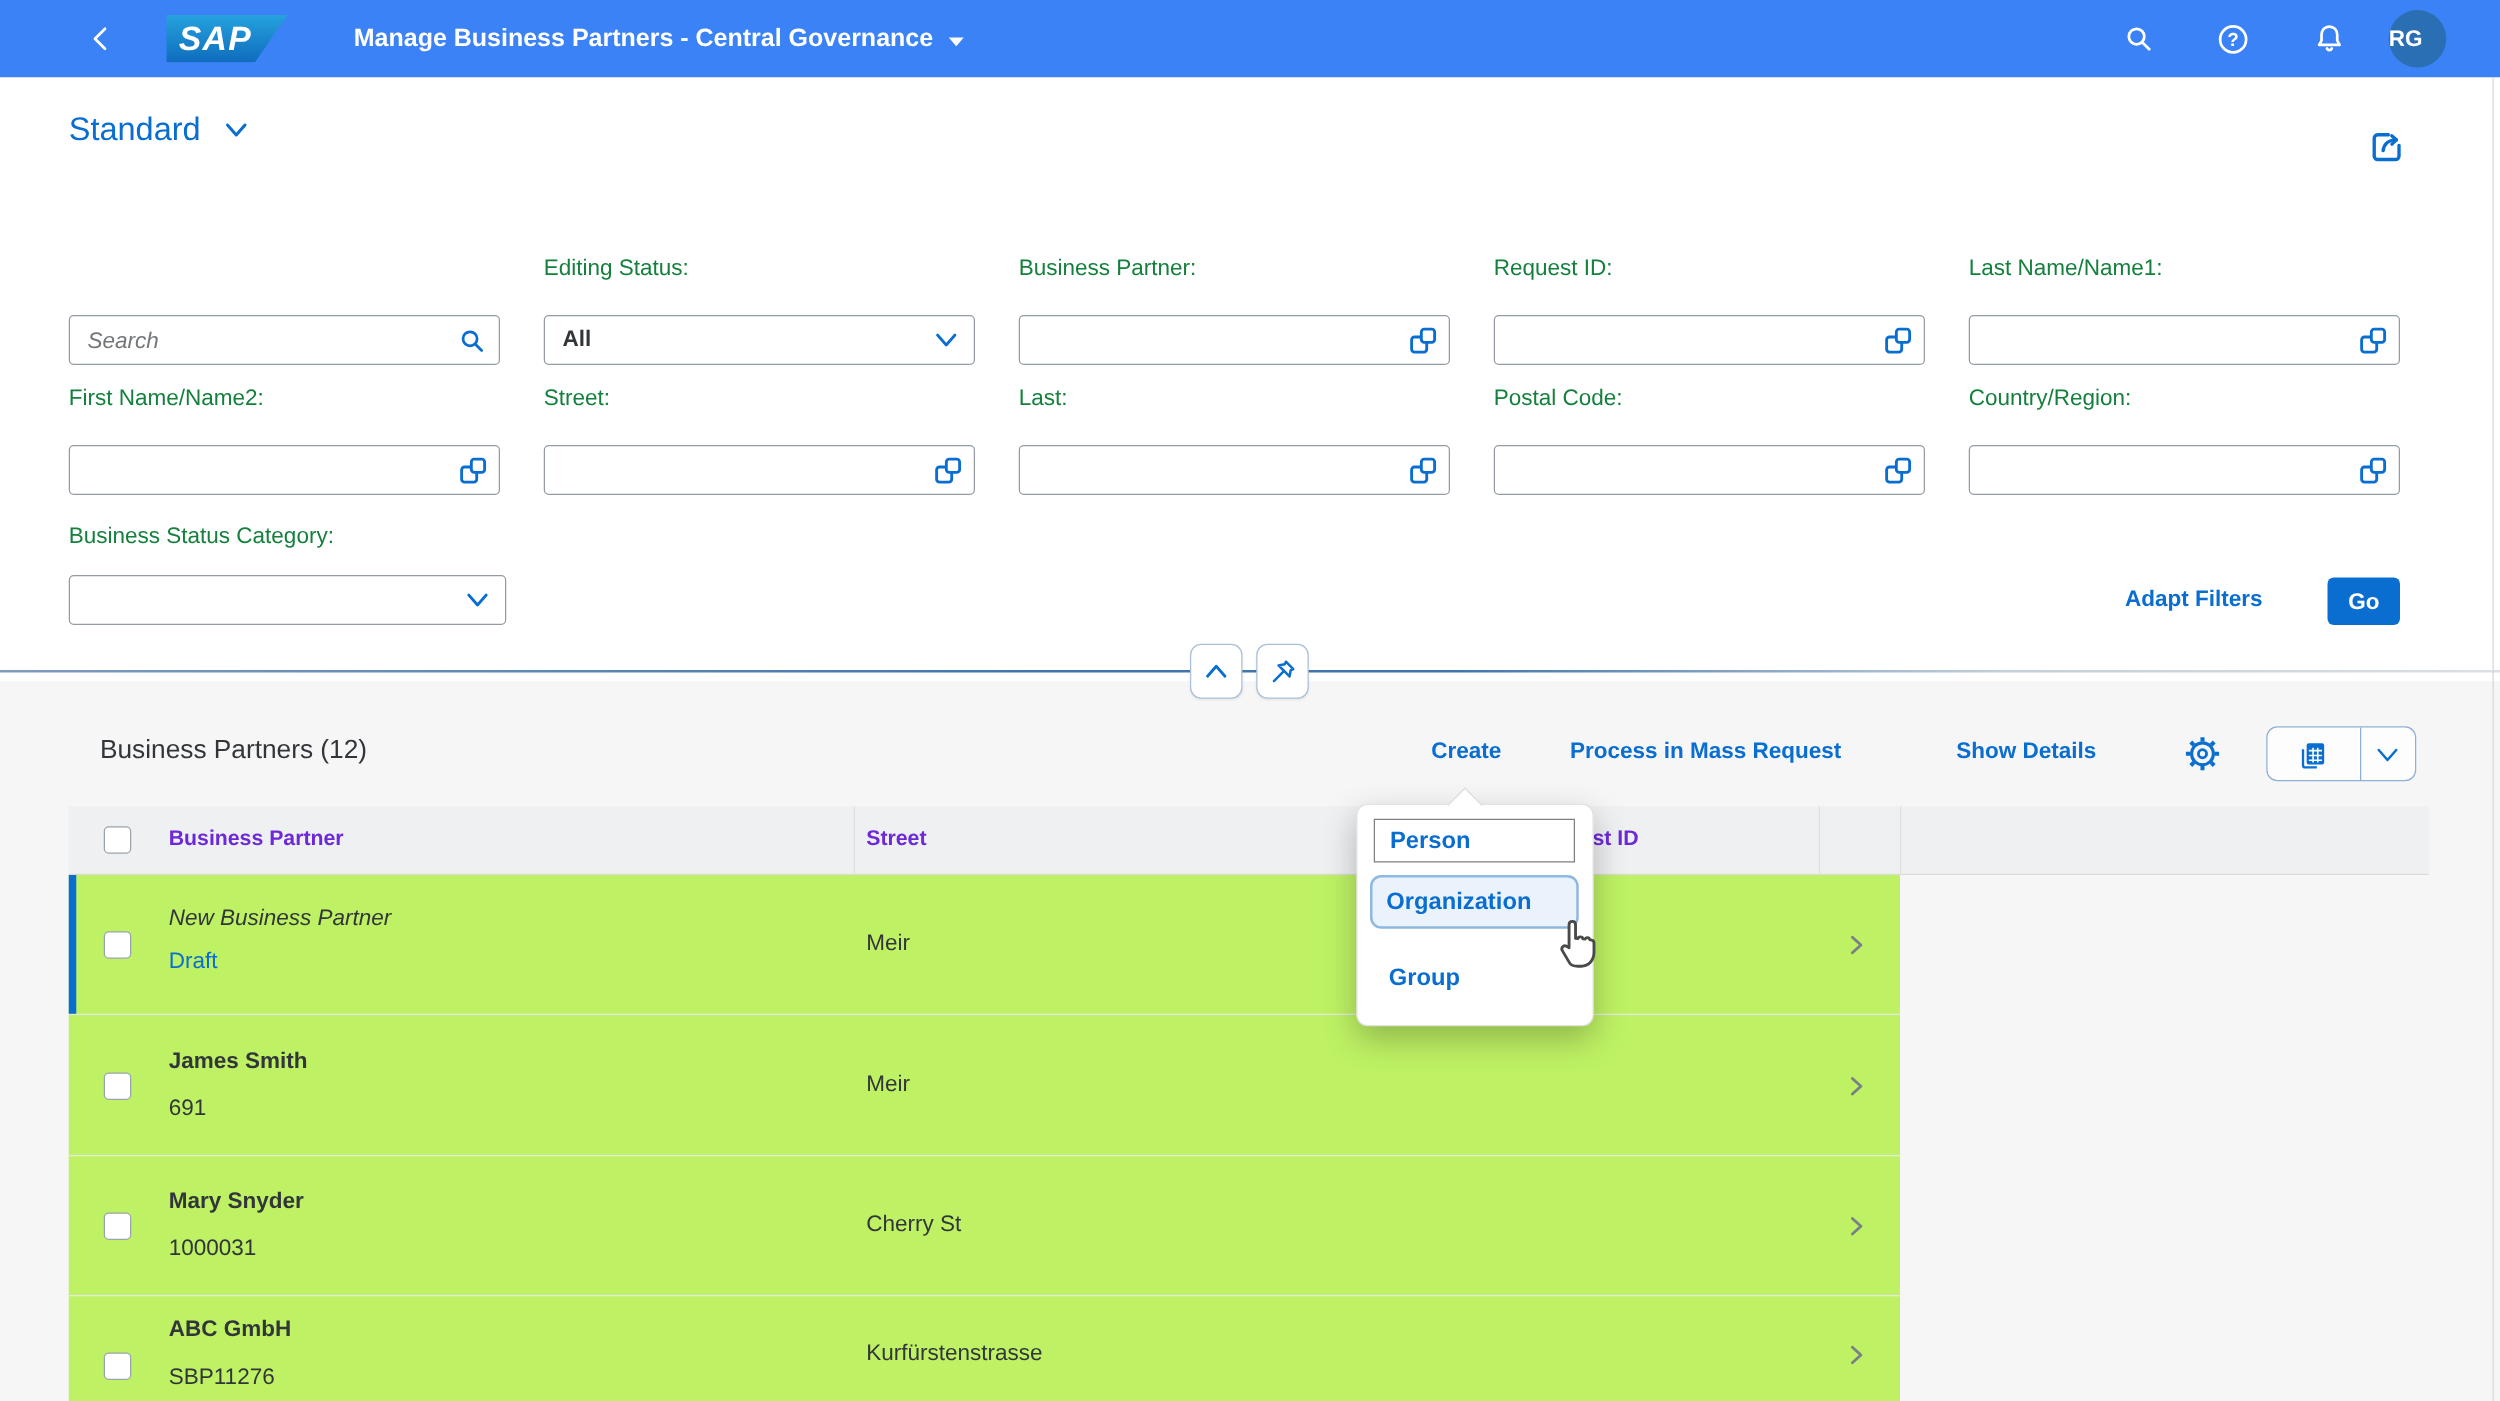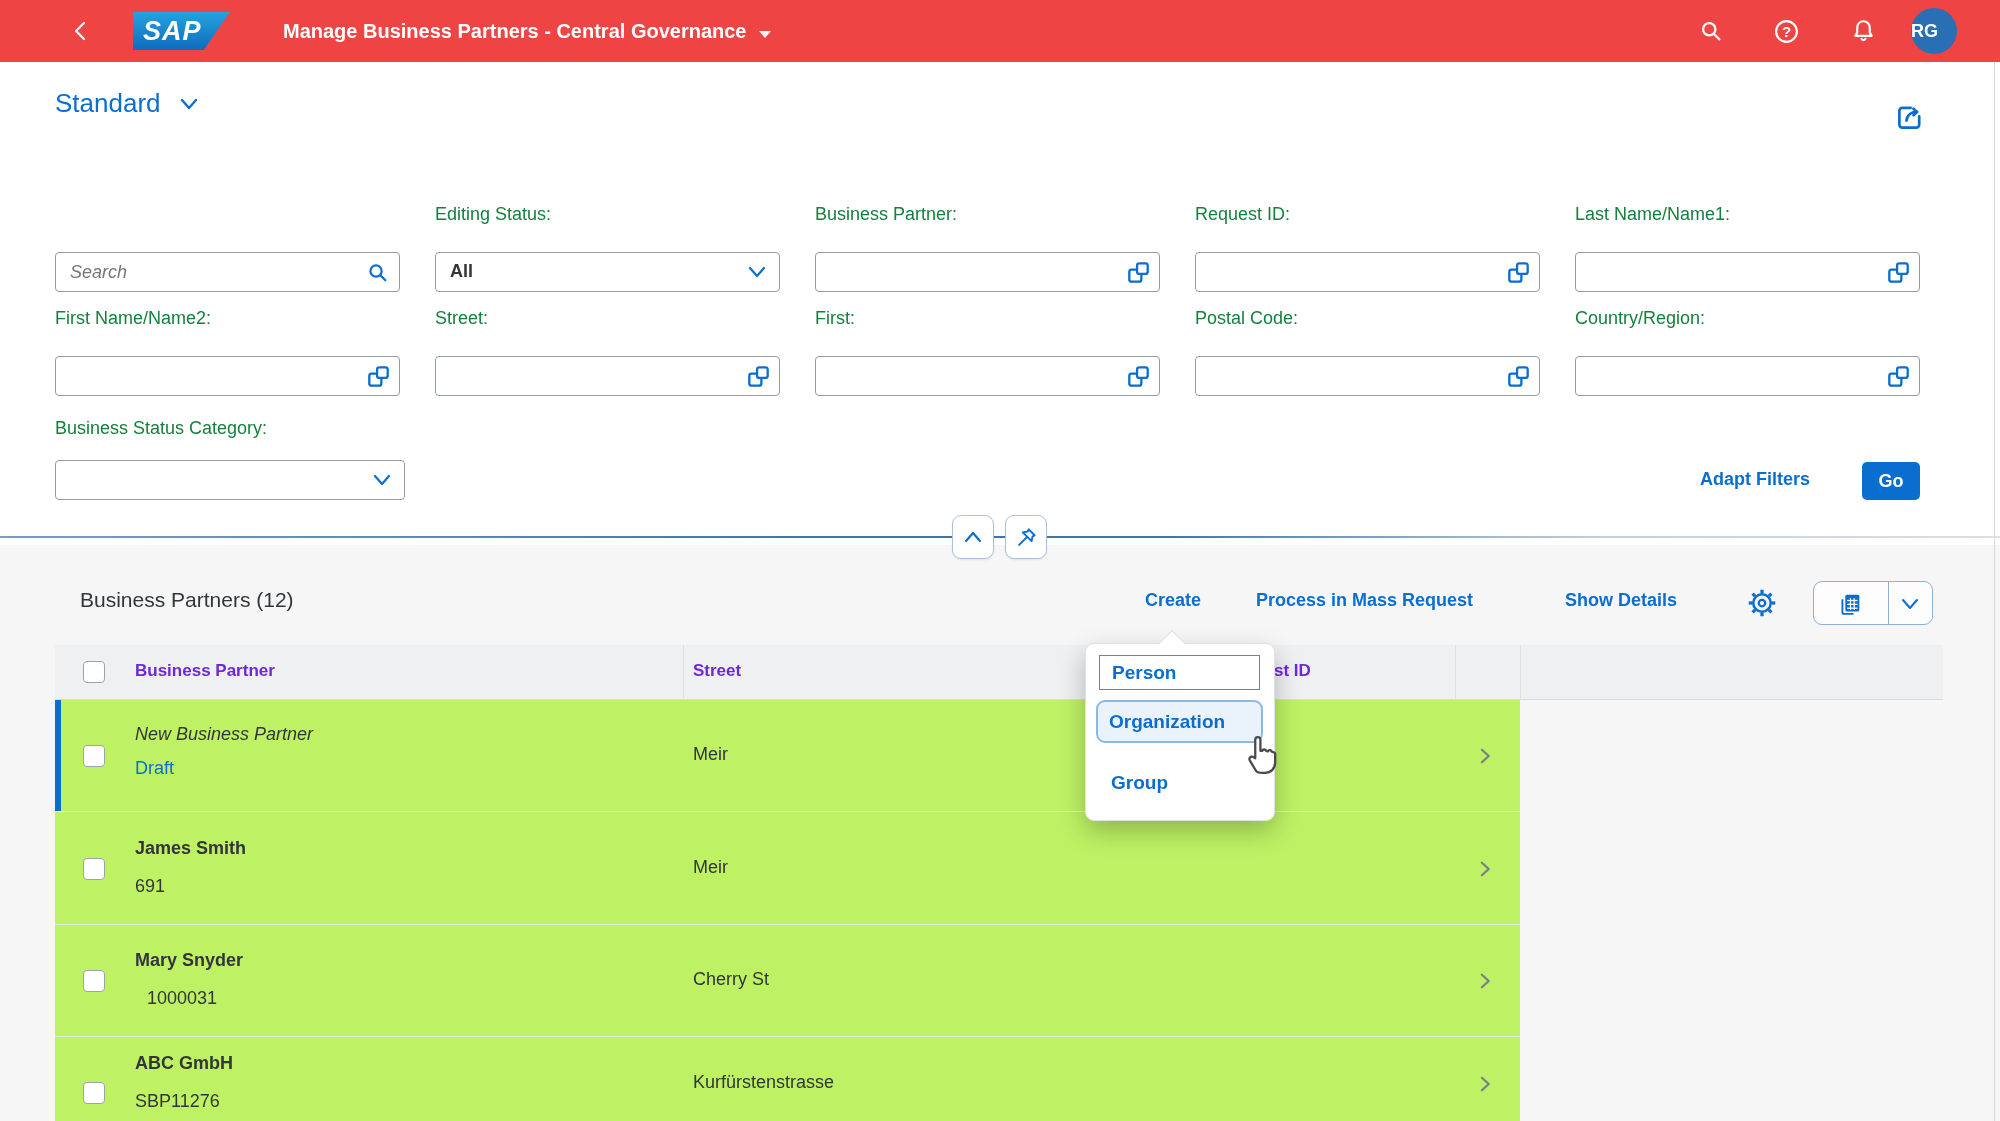--- a/index.html
+++ b/index.html
@@ -1,21 +1,21 @@
 <!DOCTYPE html>
 <html><head>
 <meta charset="utf-8">
 <style>
   html,body{margin:0;padding:0;}
   .page{position:relative;width:2000px;height:1121px;background:#ffffff;overflow:hidden;
         font-family:"Liberation Sans", sans-serif;color:#32363a;}
   .abs{position:absolute;}
 
   
-  .shell{left:0;top:0;width:2000px;height:62px;background:#ef4444;}
+  .shell{left:0;top:0;width:2000px;height:62px;background:#3b82f6;}
   .shell-title{left:283px;top:0;height:62px;line-height:62px;color:#ffffff;font-size:20px;font-weight:600;}
   .shell-caret{display:inline-block;width:0;height:0;border-left:6px solid transparent;
                border-right:6px solid transparent;border-top:7px solid #ffffff;margin-left:12px;}
   .sap-logo{left:133px;top:12px;width:97px;height:38px;
             background:linear-gradient(180deg,#25a2dd 0%,#0f6cbd 100%);
             clip-path:polygon(0 0,100% 0,73% 100%,0 100%);
             color:#fff;font-weight:bold;font-style:italic;font-size:27px;line-height:38px;
             padding-left:10px;box-sizing:border-box;letter-spacing:1px;}
   .avatar{left:1911px;top:8px;width:46px;height:46px;border-radius:50%;background:#2a6eb3;
           color:#fff;font-size:18px;font-weight:bold;text-align:left;line-height:46px;}
@@ -162,21 +162,21 @@
   </div>
   <div class="abs finput" style="left:1575px;top:252px;">
     <span class="vh"><svg width="23" height="23" viewBox="0 0 16 16">
           <rect x="1.6" y="6" width="8.4" height="8.4" rx="1.6" fill="#fff" stroke="#0a6ed1" stroke-width="1.6"></rect>
           <rect x="7" y="1.6" width="7.4" height="7.4" rx="1.6" fill="#fff" stroke="#0a6ed1" stroke-width="1.6"></rect>
         </svg></span>
   </div>
 
   <div class="abs flabel" style="left:55px;top:308px;">First Name/Name2:</div>
   <div class="abs flabel" style="left:435px;top:308px;">Street:</div>
-  <div class="abs flabel" style="left:815px;top:308px;">First:</div>
+  <div class="abs flabel" style="left:815px;top:308px;">Last:</div>
   <div class="abs flabel" style="left:1195px;top:308px;">Postal Code:</div>
   <div class="abs flabel" style="left:1575px;top:308px;">Country/Region:</div>
 
   <div class="abs finput" style="left:55px;top:356px;">
     <span class="vh"><svg width="23" height="23" viewBox="0 0 16 16">
           <rect x="1.6" y="6" width="8.4" height="8.4" rx="1.6" fill="#fff" stroke="#0a6ed1" stroke-width="1.6"></rect>
           <rect x="7" y="1.6" width="7.4" height="7.4" rx="1.6" fill="#fff" stroke="#0a6ed1" stroke-width="1.6"></rect>
         </svg></span>
   </div>
   <div class="abs finput" style="left:435px;top:356px;">
@@ -305,21 +305,21 @@
     <div class="row-chev" style="top:47px;">
       <svg width="20" height="20" viewBox="0 0 16 16">
           <polyline points="5.5,3 11,8 5.5,13" fill="none" stroke="#7a8087" stroke-width="1.8" stroke-linecap="round" stroke-linejoin="round"></polyline>
         </svg>
     </div>
   </div>
 
   <div class="abs trow" style="top:925px;height:112px;">
     <div class="abs checkbox" style="left:28px;top:45px;"></div>
     <div class="row-name" style="top:25px;">Mary Snyder</div>
-    <div class="row-id" style="top:63px;margin-left:12px;">1000031</div>
+    <div class="row-id" style="top:63px;">1000031</div>
     <div class="row-street" style="top:44px;">Cherry St</div>
     <div class="row-chev" style="top:46px;">
       <svg width="20" height="20" viewBox="0 0 16 16">
           <polyline points="5.5,3 11,8 5.5,13" fill="none" stroke="#7a8087" stroke-width="1.8" stroke-linecap="round" stroke-linejoin="round"></polyline>
         </svg>
     </div>
   </div>
 
   <div class="abs trow" style="top:1037px;height:112px;">
     <div class="abs checkbox" style="left:28px;top:45px;"></div>

